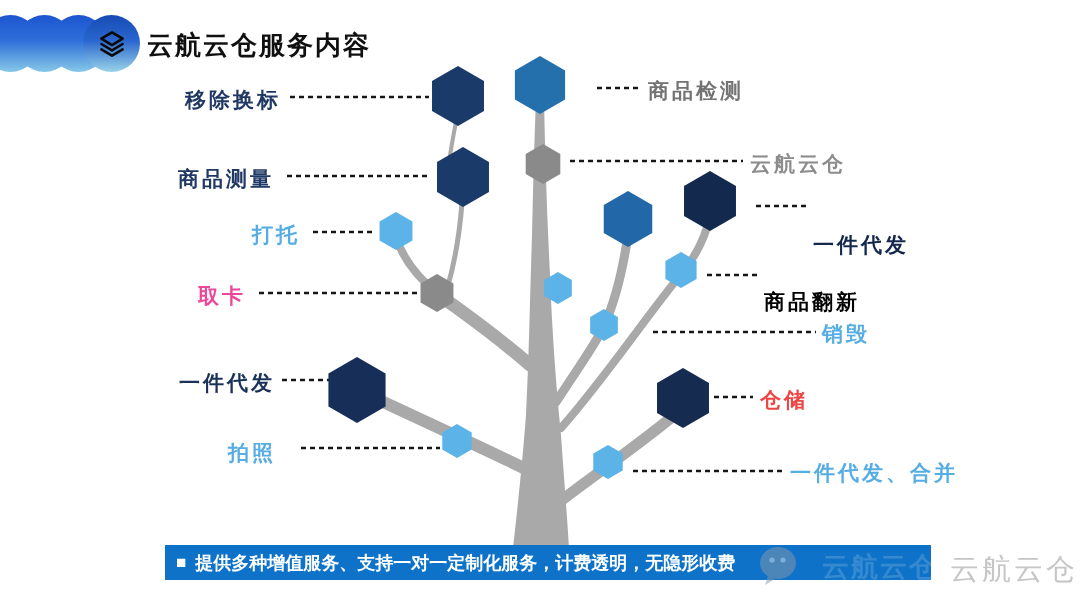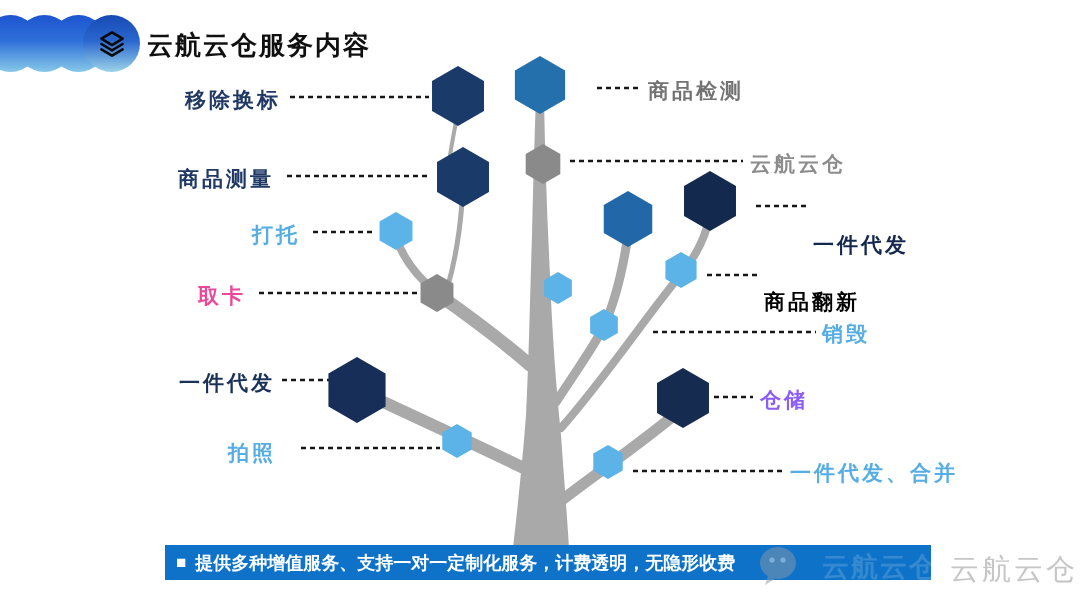--- a/index.html
+++ b/index.html
@@ -127,21 +127,21 @@
       <div class="svc-label" style="left: 185px; top: 86px; color: rgb(31, 56, 100);">移除换标</div>
       <div class="svc-label" style="left: 648px; top: 77px; color: #737373;">商品检测</div>
       <div class="svc-label" style="left: 178px; top: 165px; color: rgb(31, 56, 100);">商品测量</div>
       <div class="svc-label" style="left: 750px; top: 150px; color: rgb(140, 140, 140);">云航云仓</div>
       <div class="svc-label" style="left: 813px; top: 195px; color: rgb(20, 39, 77); margin-top: 36px;">一件代发</div>
       <div class="svc-label" style="left: 252px; top: 221px; color: rgb(86, 173, 228); font-family: Liberation Serif, serif;">打托</div>
       <div class="svc-label" style="left: 764px; top: 264px; color: #000000; margin-top: 24px;">商品翻新</div>
       <div class="svc-label" style="left: 198px; top: 282px; color: #ec4899;">取卡</div>
       <div class="svc-label" style="left: 822px; top: 320px; color: rgb(86, 173, 228);">销毁</div>
       <div class="svc-label" style="left: 179px; top: 369px; color: rgb(26, 49, 88);">一件代发</div>
-      <div class="svc-label" style="left: 760px; top: 386px; color: #8b5cf6; font-family: Liberation Mono, monospace;">仓储</div>
+      <div class="svc-label" style="left: 760px; top: 386px; color: #ef4444; font-family: Liberation Mono, monospace;">仓储</div>
       <div class="svc-label" style="left: 228px; top: 439px; color: rgb(86, 173, 228); font-family: Liberation Mono, monospace;">拍照</div>
       <div class="svc-label" style="left: 790px; top: 459px; color: rgb(86, 173, 228);">一件代发、合并</div>
     </div>
 
   <div class="banner" style="background: rgb(14, 115, 200);">
     <span class="banner-bullet">■</span>
     <span class="banner-text">提供多种增值服务、支持一对一定制化服务，计费透明，无隐形收费</span>
   </div>
   <div class="ghost-text">云航云仓</div>
   <div class="watermark-text">云航云仓</div>

